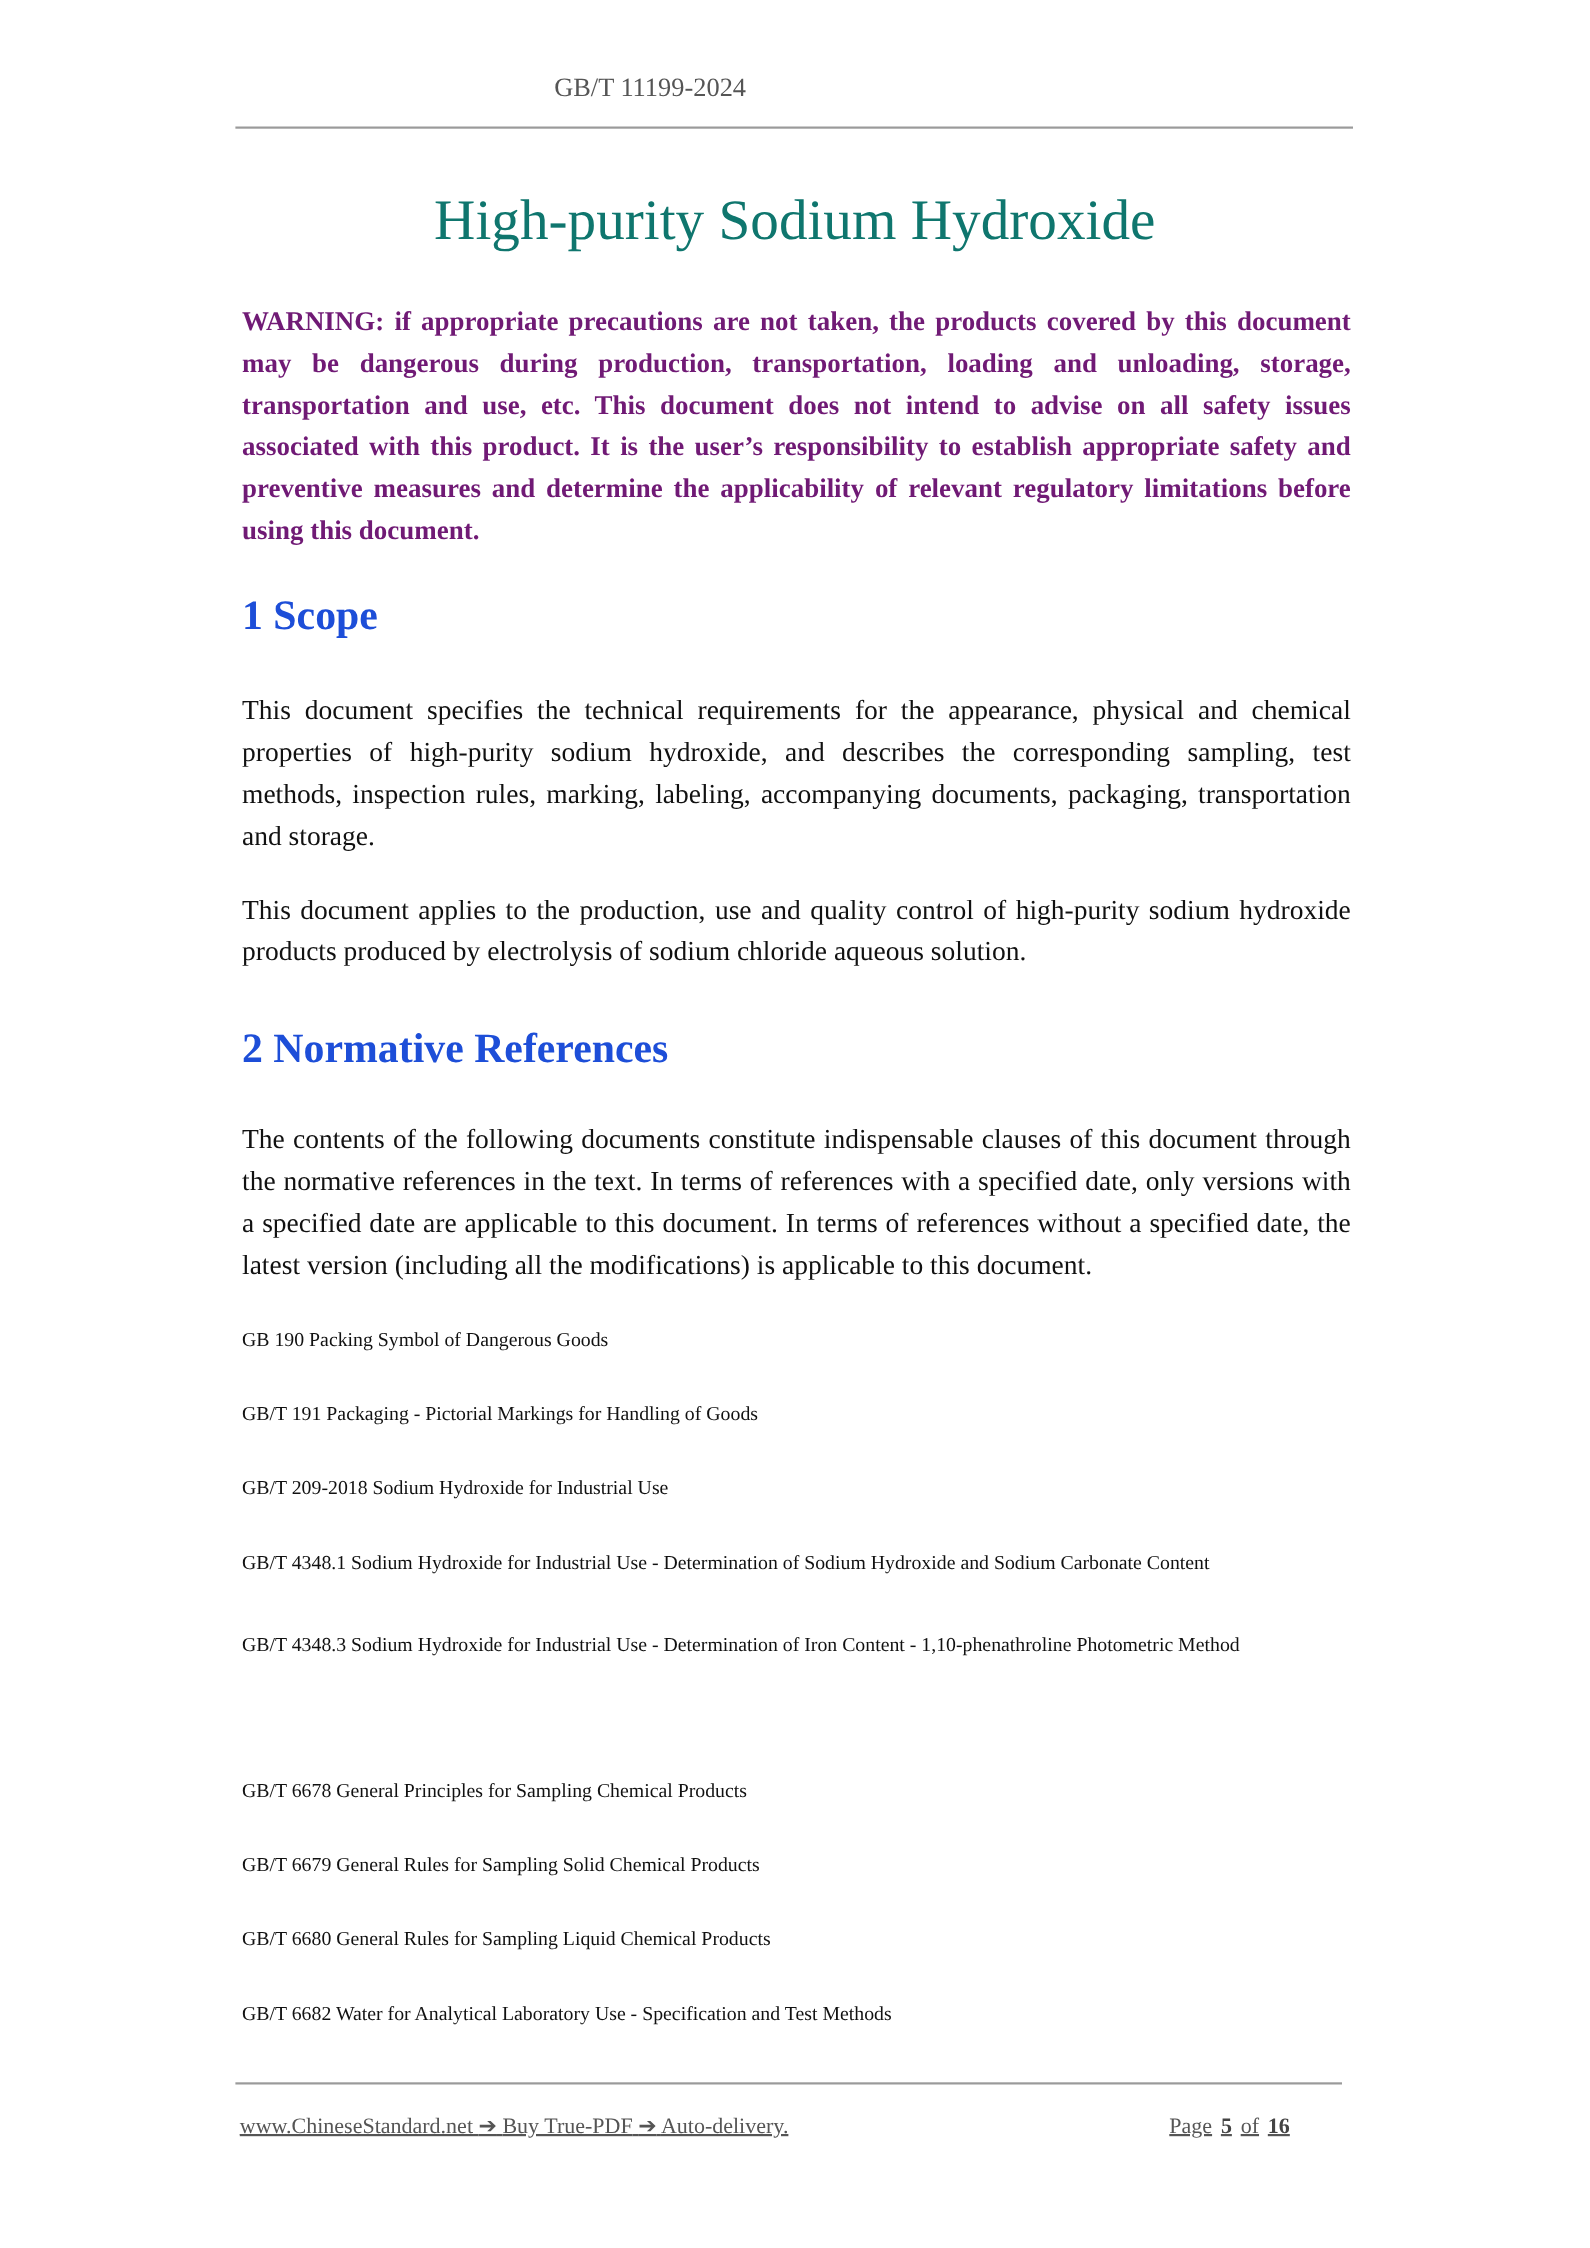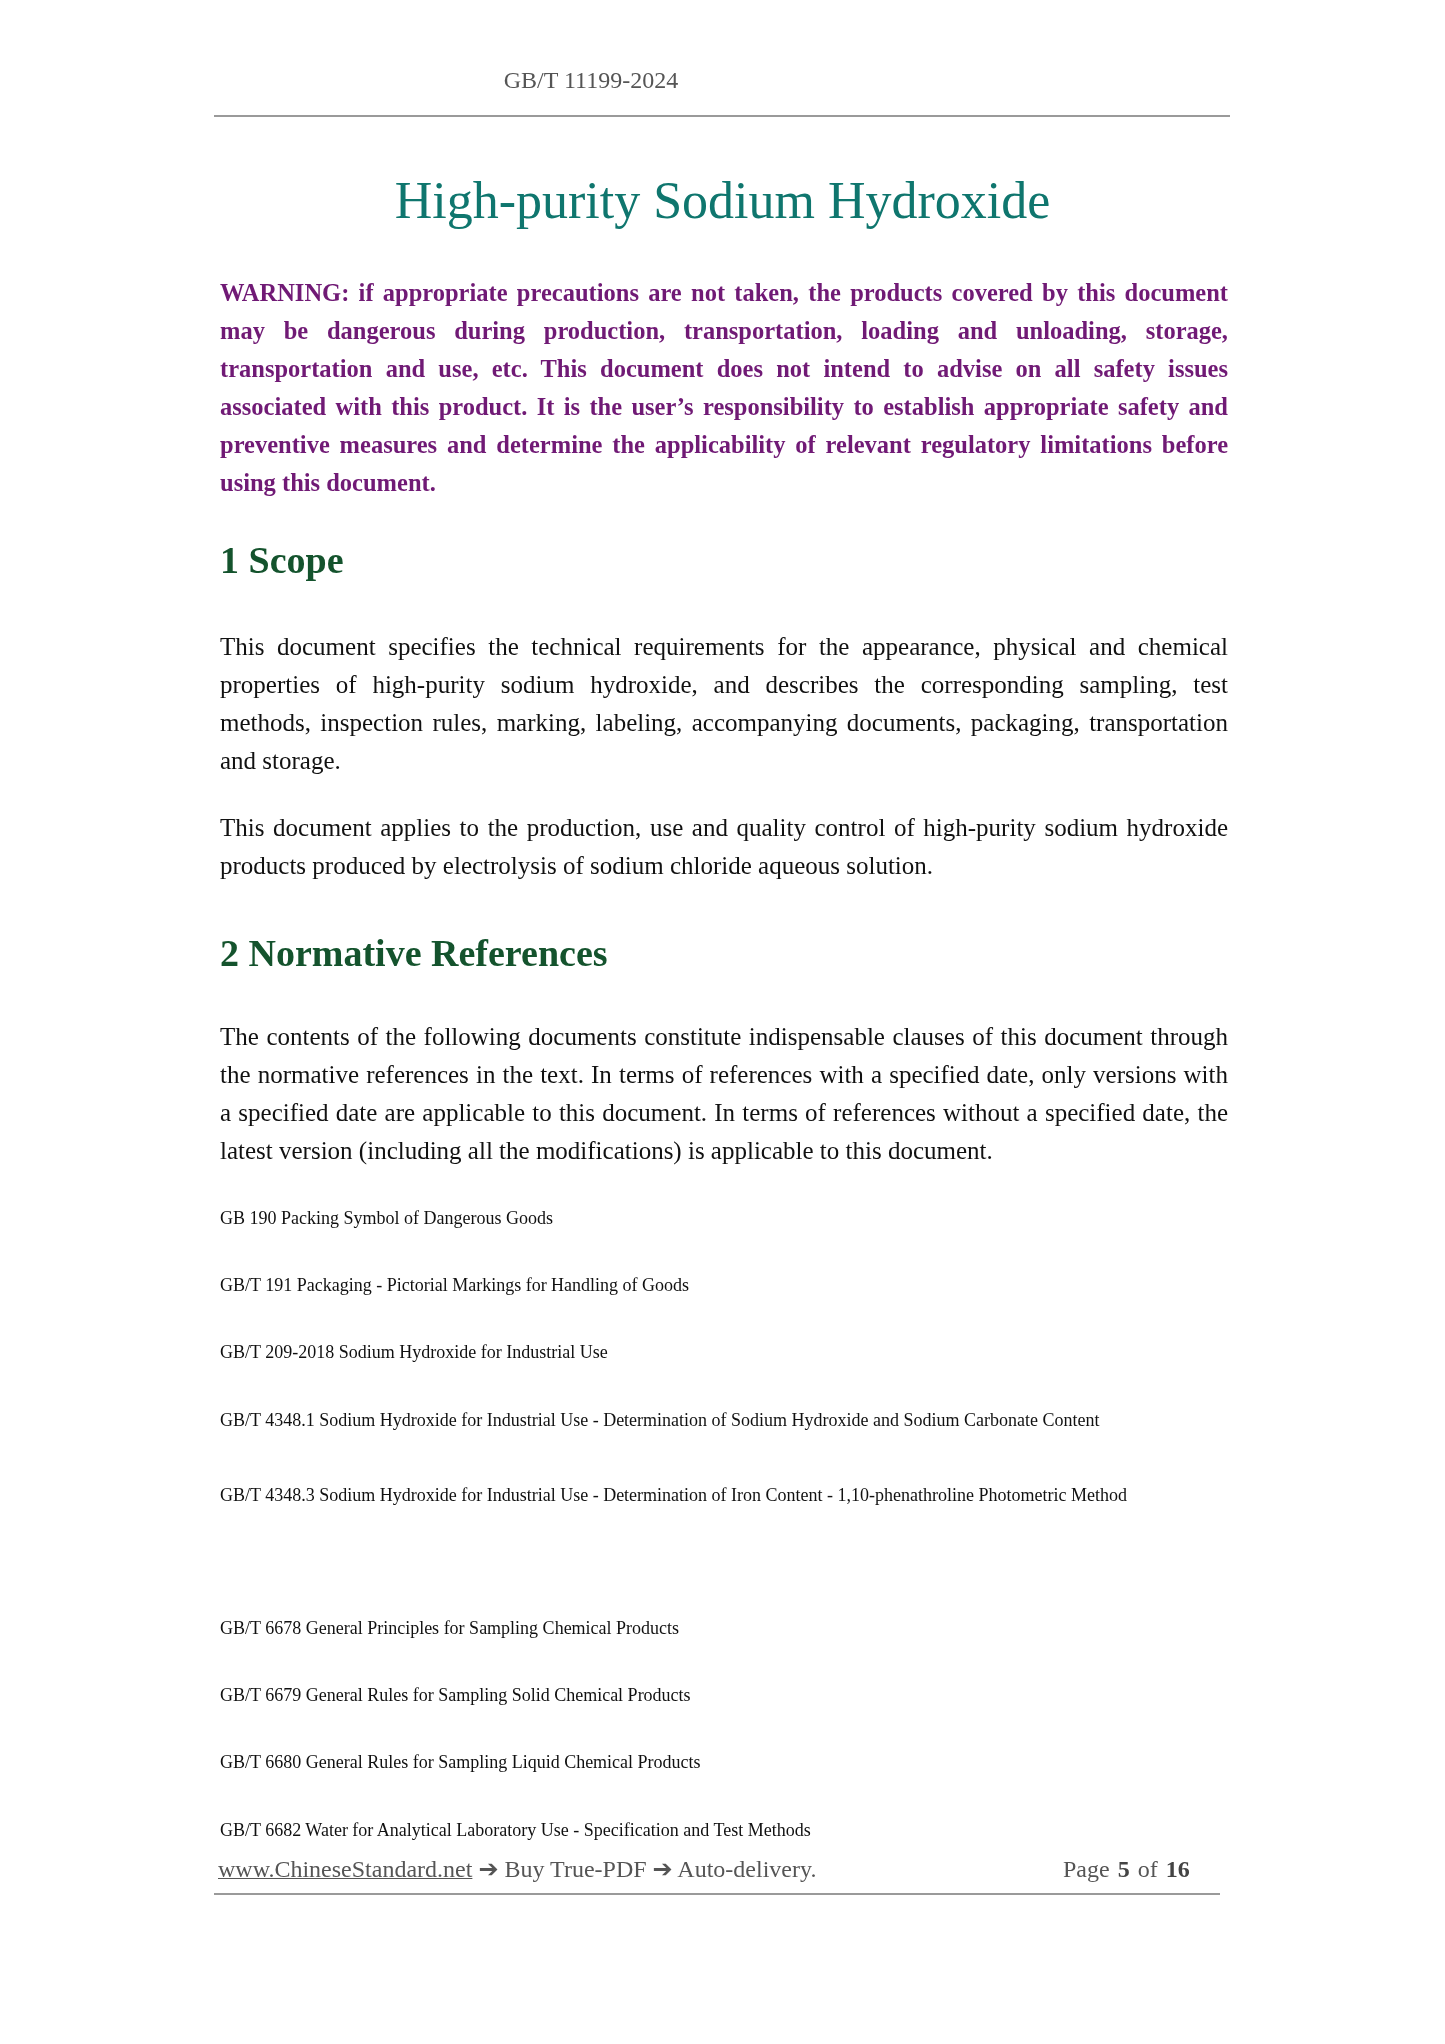--- a/index.html
+++ b/index.html
@@ -50,34 +50,35 @@
   .warning {
     font-weight: bold;
     font-size: 24.5px;
     color: #701a75;
   }
   .section-heading {
     font-size: 38px;
     font-weight: bold;
     line-height: 46px;
     margin: 0;
-    color: #14532d;
+    color: #1d4ed8;
   }
   .ref-item {
     font-size: 18px;
     line-height: 38px;
     text-align: justify;
     margin: 0;
   }
 
   .footer {
-    top: 1853px;
-    font-size: 24px;
+    top: 1917px;
+    font-size: 20px;
     line-height: 32px;
     color: #555555;
+    text-decoration: underline;
   }
   .footer-left { left: 218px; }
   .footer-link {
     color: #555555;
     text-decoration: underline;
     text-decoration-thickness: 1px;
     cursor: pointer;
   }
   .footer-right { left: 1063px; width: 160px; white-space: nowrap; }
   .page-num { font-weight: bold; color: #444444; }

